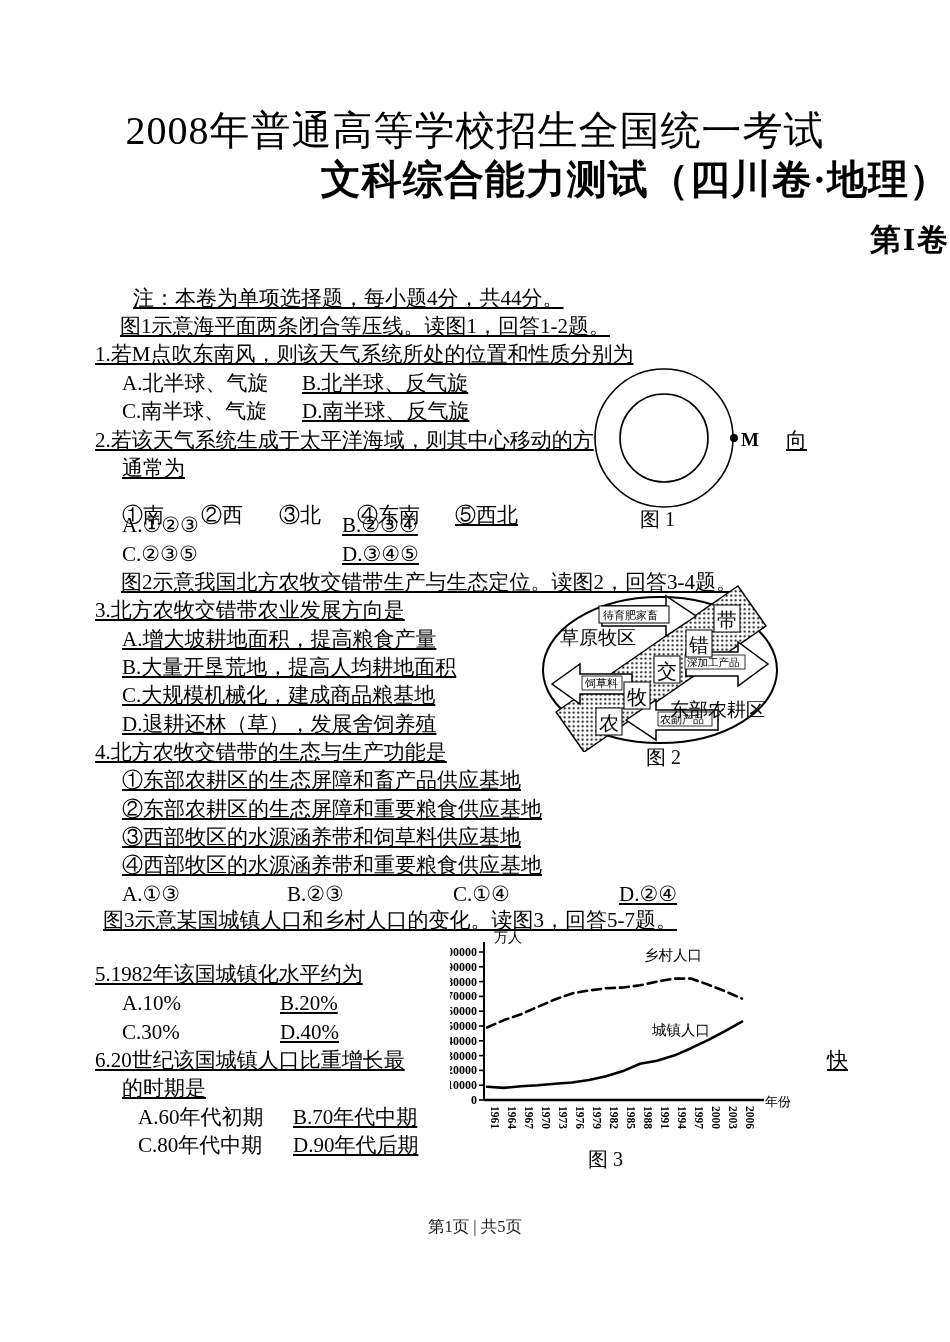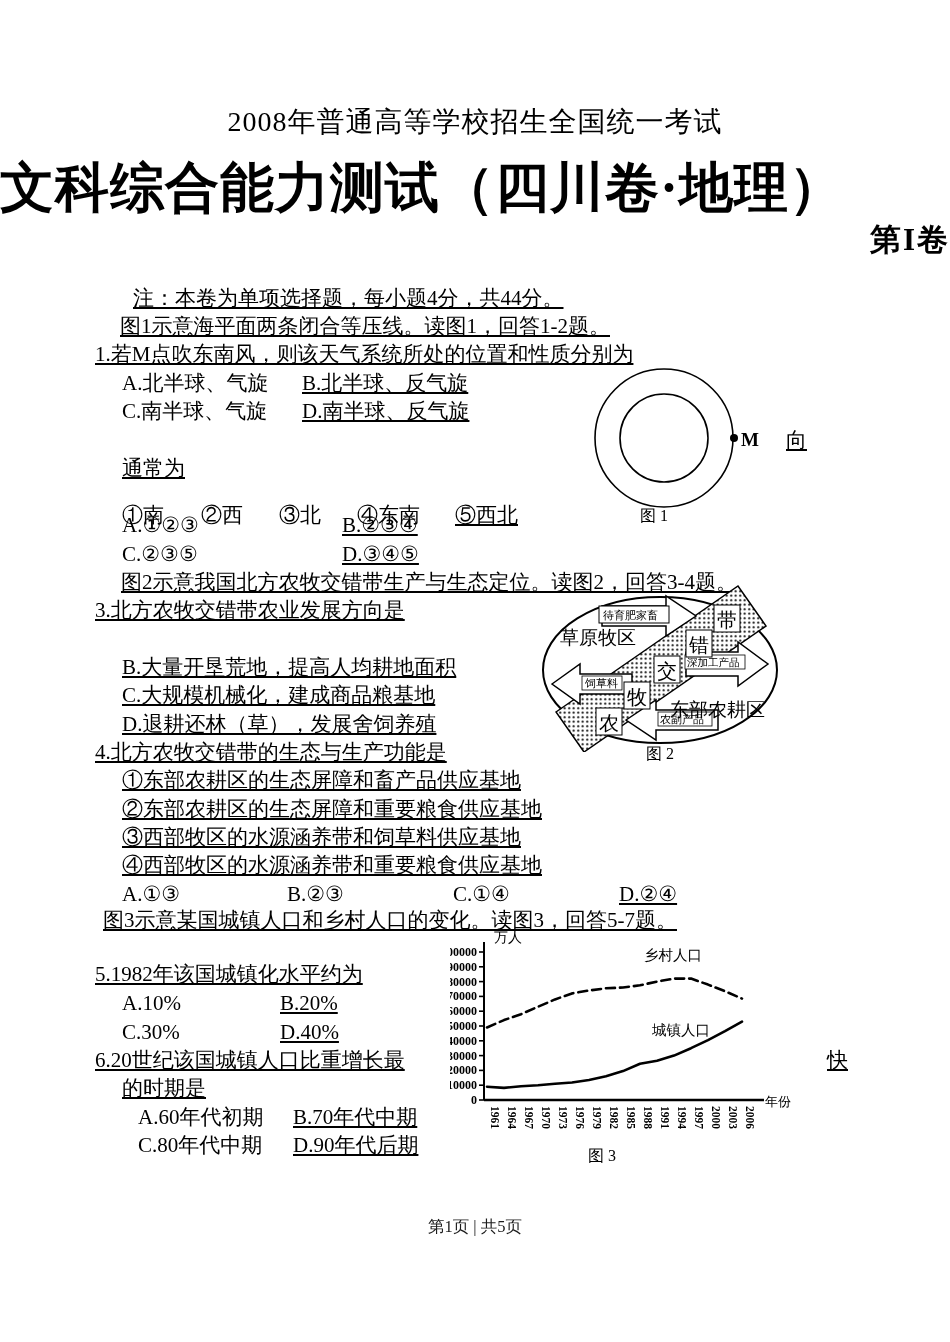--- a/index.html
+++ b/index.html
@@ -2,23 +2,23 @@
 <html><head>
 <meta charset="utf-8">
 <style>
   html,body{margin:0;padding:0;background:#e8e8e8;}
   .page{
     position:relative;width:950px;height:1342px;margin:0 auto;background:#ffffff;
     font-family:"Liberation Serif","DejaVu Serif",serif;color:#000;overflow:hidden;
   }
   .abs{position:absolute;white-space:nowrap;}
   .t{font-size:21px;line-height:28px;text-decoration:underline;}
-  .cap{font-size:16px;}
-  .ttl1{left:0;right:0;text-align:center;font-size:28px;font-weight:500;letter-spacing:1px;}
-  .ttl2{left:0;right:0;text-align:left;font-size:54px;font-weight:bold;letter-spacing:1px;}
+  .cap{font-size:20px;}
+  .ttl1{left:0;right:0;text-align:center;font-size:40px;font-weight:500;letter-spacing:1px;}
+  .ttl2{left:0;right:0;text-align:right;font-size:40px;font-weight:bold;letter-spacing:1px;}
   .ttl3{left:0;right:0;text-align:right;font-size:31px;font-weight:600;letter-spacing:2px;}
   .footer{left:0;right:0;text-align:center;font-size:16.5px;color:#1a1a1a;}
   .w80{display:inline-block;width:79px;margin-top:18px;}
   .w78{display:inline-block;width:78px;}
   .w98{display:inline-block;width:98px;}
   .w158{display:inline-block;width:158px;}
   .w155{display:inline-block;width:155px;margin-left:16px;}
   .w165{display:inline-block;width:165px;}
   .w166{display:inline-block;width:166px;}
   .w180{display:inline-block;width:180px;}
@@ -38,20 +38,21 @@
   <div class="abs t" style="left:120px;top:312px">图1示意海平面两条闭合等压线。读图1，回答1-2题。</div>
 
   <div class="abs t" style="left:95px;top:340px">1.若M点吹东南风，则该天气系统所处的位置和性质分别为</div>
   <div class="abs t" style="left:122px;top:369px">
     <span class="w180">A.北半球、气旋</span><span>B.北半球、反气旋</span>
   </div>
   <div class="abs t" style="left:122px;top:397px">
     <span class="w180">C.南半球、气旋</span><span>D.南半球、反气旋</span>
   </div>
 
+  <div class="abs t" style="left:95px;top:426px">2.若该天气系统生成于太平洋海域，则其中心移动的方</div>
   <div class="abs t" style="left:786px;top:426px">向</div>
   <div class="abs t" style="left:122px;top:454px">通常为</div>
   <div class="abs t" style="left:122px;top:483px">
     <span class="w80">①南</span><span class="w78">②西</span><span class="w78">③北</span><span class="w98">④东南</span><span>⑤西北</span>
   </div>
   <div class="abs t" style="left:122px;top:511px">
     <span class="w220">A.①②③</span><span>B.②③④</span>
   </div>
   <div class="abs t" style="left:122px;top:540px">
     <span class="w220">C.②③⑤</span><span>D.③④⑤</span>
@@ -61,20 +62,21 @@
     <circle cx="74" cy="72" r="69" fill="none" stroke="#000" stroke-width="1.6"></circle>
     <circle cx="74" cy="72" r="44" fill="none" stroke="#000" stroke-width="1.6"></circle>
     <circle cx="144" cy="72" r="4" fill="#000"></circle>
     <text x="151" y="80" font-size="19" font-weight="bold">M</text>
   </svg>
   <div class="abs cap" style="left:640px;top:506px">图 1</div>
 
   <div class="abs t" style="left:121px;top:568px">图2示意我国北方农牧交错带生产与生态定位。读图2，回答3-4题。</div>
 
   <div class="abs t" style="left:95px;top:596px">3.北方农牧交错带农业发展方向是</div>
+  <div class="abs t" style="left:122px;top:625px">A.增大坡耕地面积，提高粮食产量</div>
   <div class="abs t" style="left:122px;top:653px">B.大量开垦荒地，提高人均耕地面积</div>
   <div class="abs t" style="left:122px;top:681px">C.大规模机械化，建成商品粮基地</div>
   <div class="abs t" style="left:122px;top:710px">D.退耕还林（草），发展舍饲养殖</div>
 
   <svg class="abs" style="left:540px;top:580px" width="256" height="172" viewBox="0 0 256 172">
     <defs>
       <pattern id="dotband" width="4.5" height="4.5" patternUnits="userSpaceOnUse">
         <rect width="4.5" height="4.5" fill="#ffffff"></rect>
         <circle cx="2.2" cy="2.2" r="1.05" fill="#000"></circle>
       </pattern>

